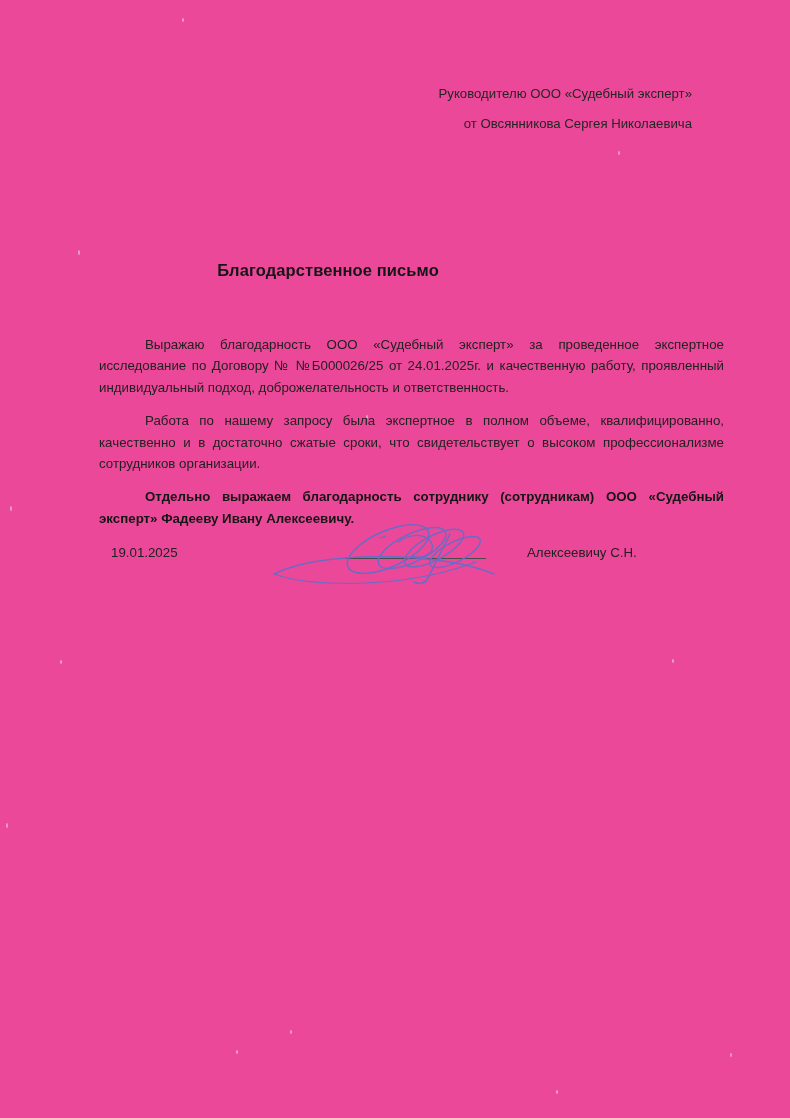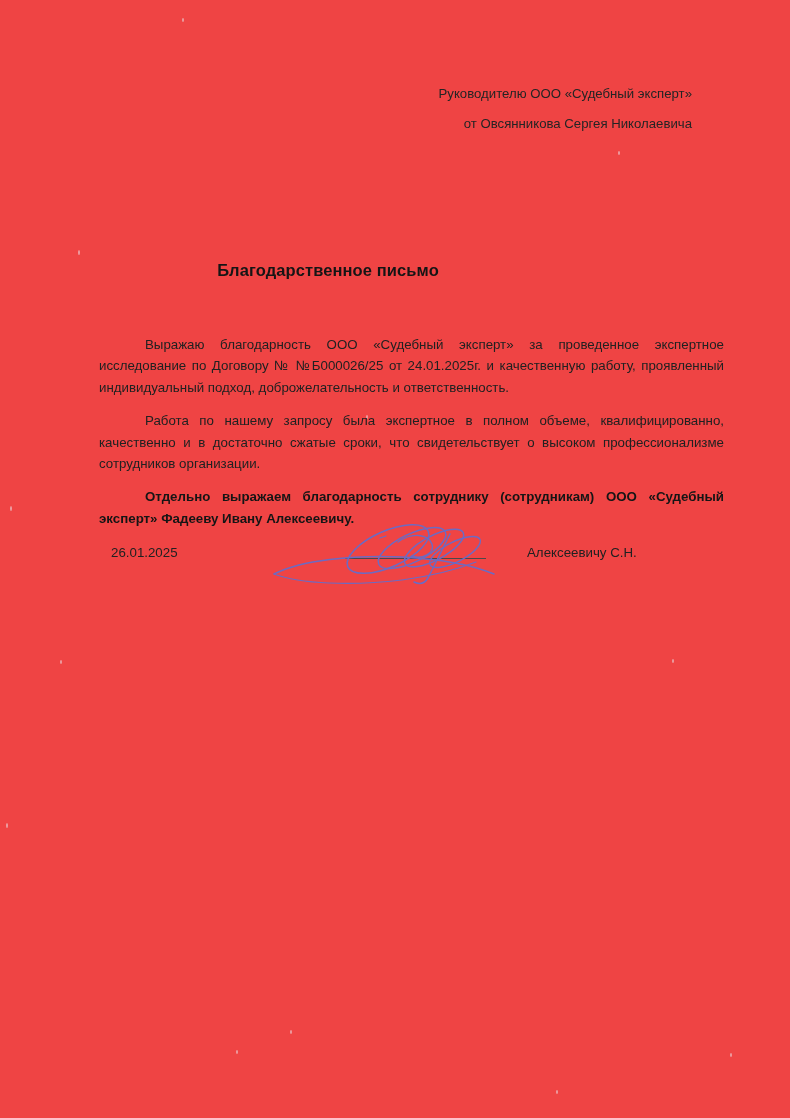--- a/index.html
+++ b/index.html
@@ -10,21 +10,21 @@
   }
   body {
     font-family: "Liberation Sans", "DejaVu Sans", sans-serif;
     color: #1c1c1c;
   }
   .page {
     position: relative;
     width: 790px;
     height: 1118px;
     margin: 0 auto;
-    background: #ef4444;
+    background: #ec4899;
     overflow: hidden;
   }
 
   
   .speck {
     position: absolute;
     background: #e9e9ef;
     opacity: 0.55;
     border-radius: 50%;
   }
@@ -145,21 +145,21 @@
 
   <div class="doc-title">Благодарственное письмо</div>
 
   <div class="body-block">
     <p class="para">Выражаю благодарность ООО «Судебный эксперт» за проведенное экспертное исследование по Договору № №Б000026/25 от 24.01.2025г. и качественную работу, проявленный индивидуальный подход, доброжелательность и ответственность.</p>
     <p class="para">Работа по нашему запросу была экспертное в полном объеме, квалифицированно, качественно и в достаточно сжатые сроки, что свидетельствует о высоком профессионализме сотрудников организации.</p>
     <p class="para bold last-para">Отдельно выражаем благодарность сотруднику (сотрудникам) ООО «Судебный эксперт» Фадееву Ивану Алексеевичу.</p>
   </div>
 
   <div class="sign-row">
-    <div class="sign-date">26.01.2025</div>
+    <div class="sign-date">19.01.2025</div>
 
     <div class="sign-rule"></div>
 
     <svg class="sign-mark" viewBox="0 0 250 80" xmlns="http://www.w3.org/2000/svg">
       <g fill="none" stroke="#6b6bc4" stroke-linecap="round" stroke-linejoin="round">
 
         <ellipse cx="126" cy="37" rx="44" ry="18" stroke-width="1.5" transform="rotate(-24 126 37)"></ellipse>
         <ellipse cx="150" cy="36" rx="37" ry="14" stroke-width="1.5" transform="rotate(-26 150 36)"></ellipse>
         <ellipse cx="172" cy="36" rx="33" ry="12" stroke-width="1.5" transform="rotate(-28 172 36)"></ellipse>
         <ellipse cx="193" cy="40" rx="28" ry="10" stroke-width="1.4" transform="rotate(-27 193 40)"></ellipse>

